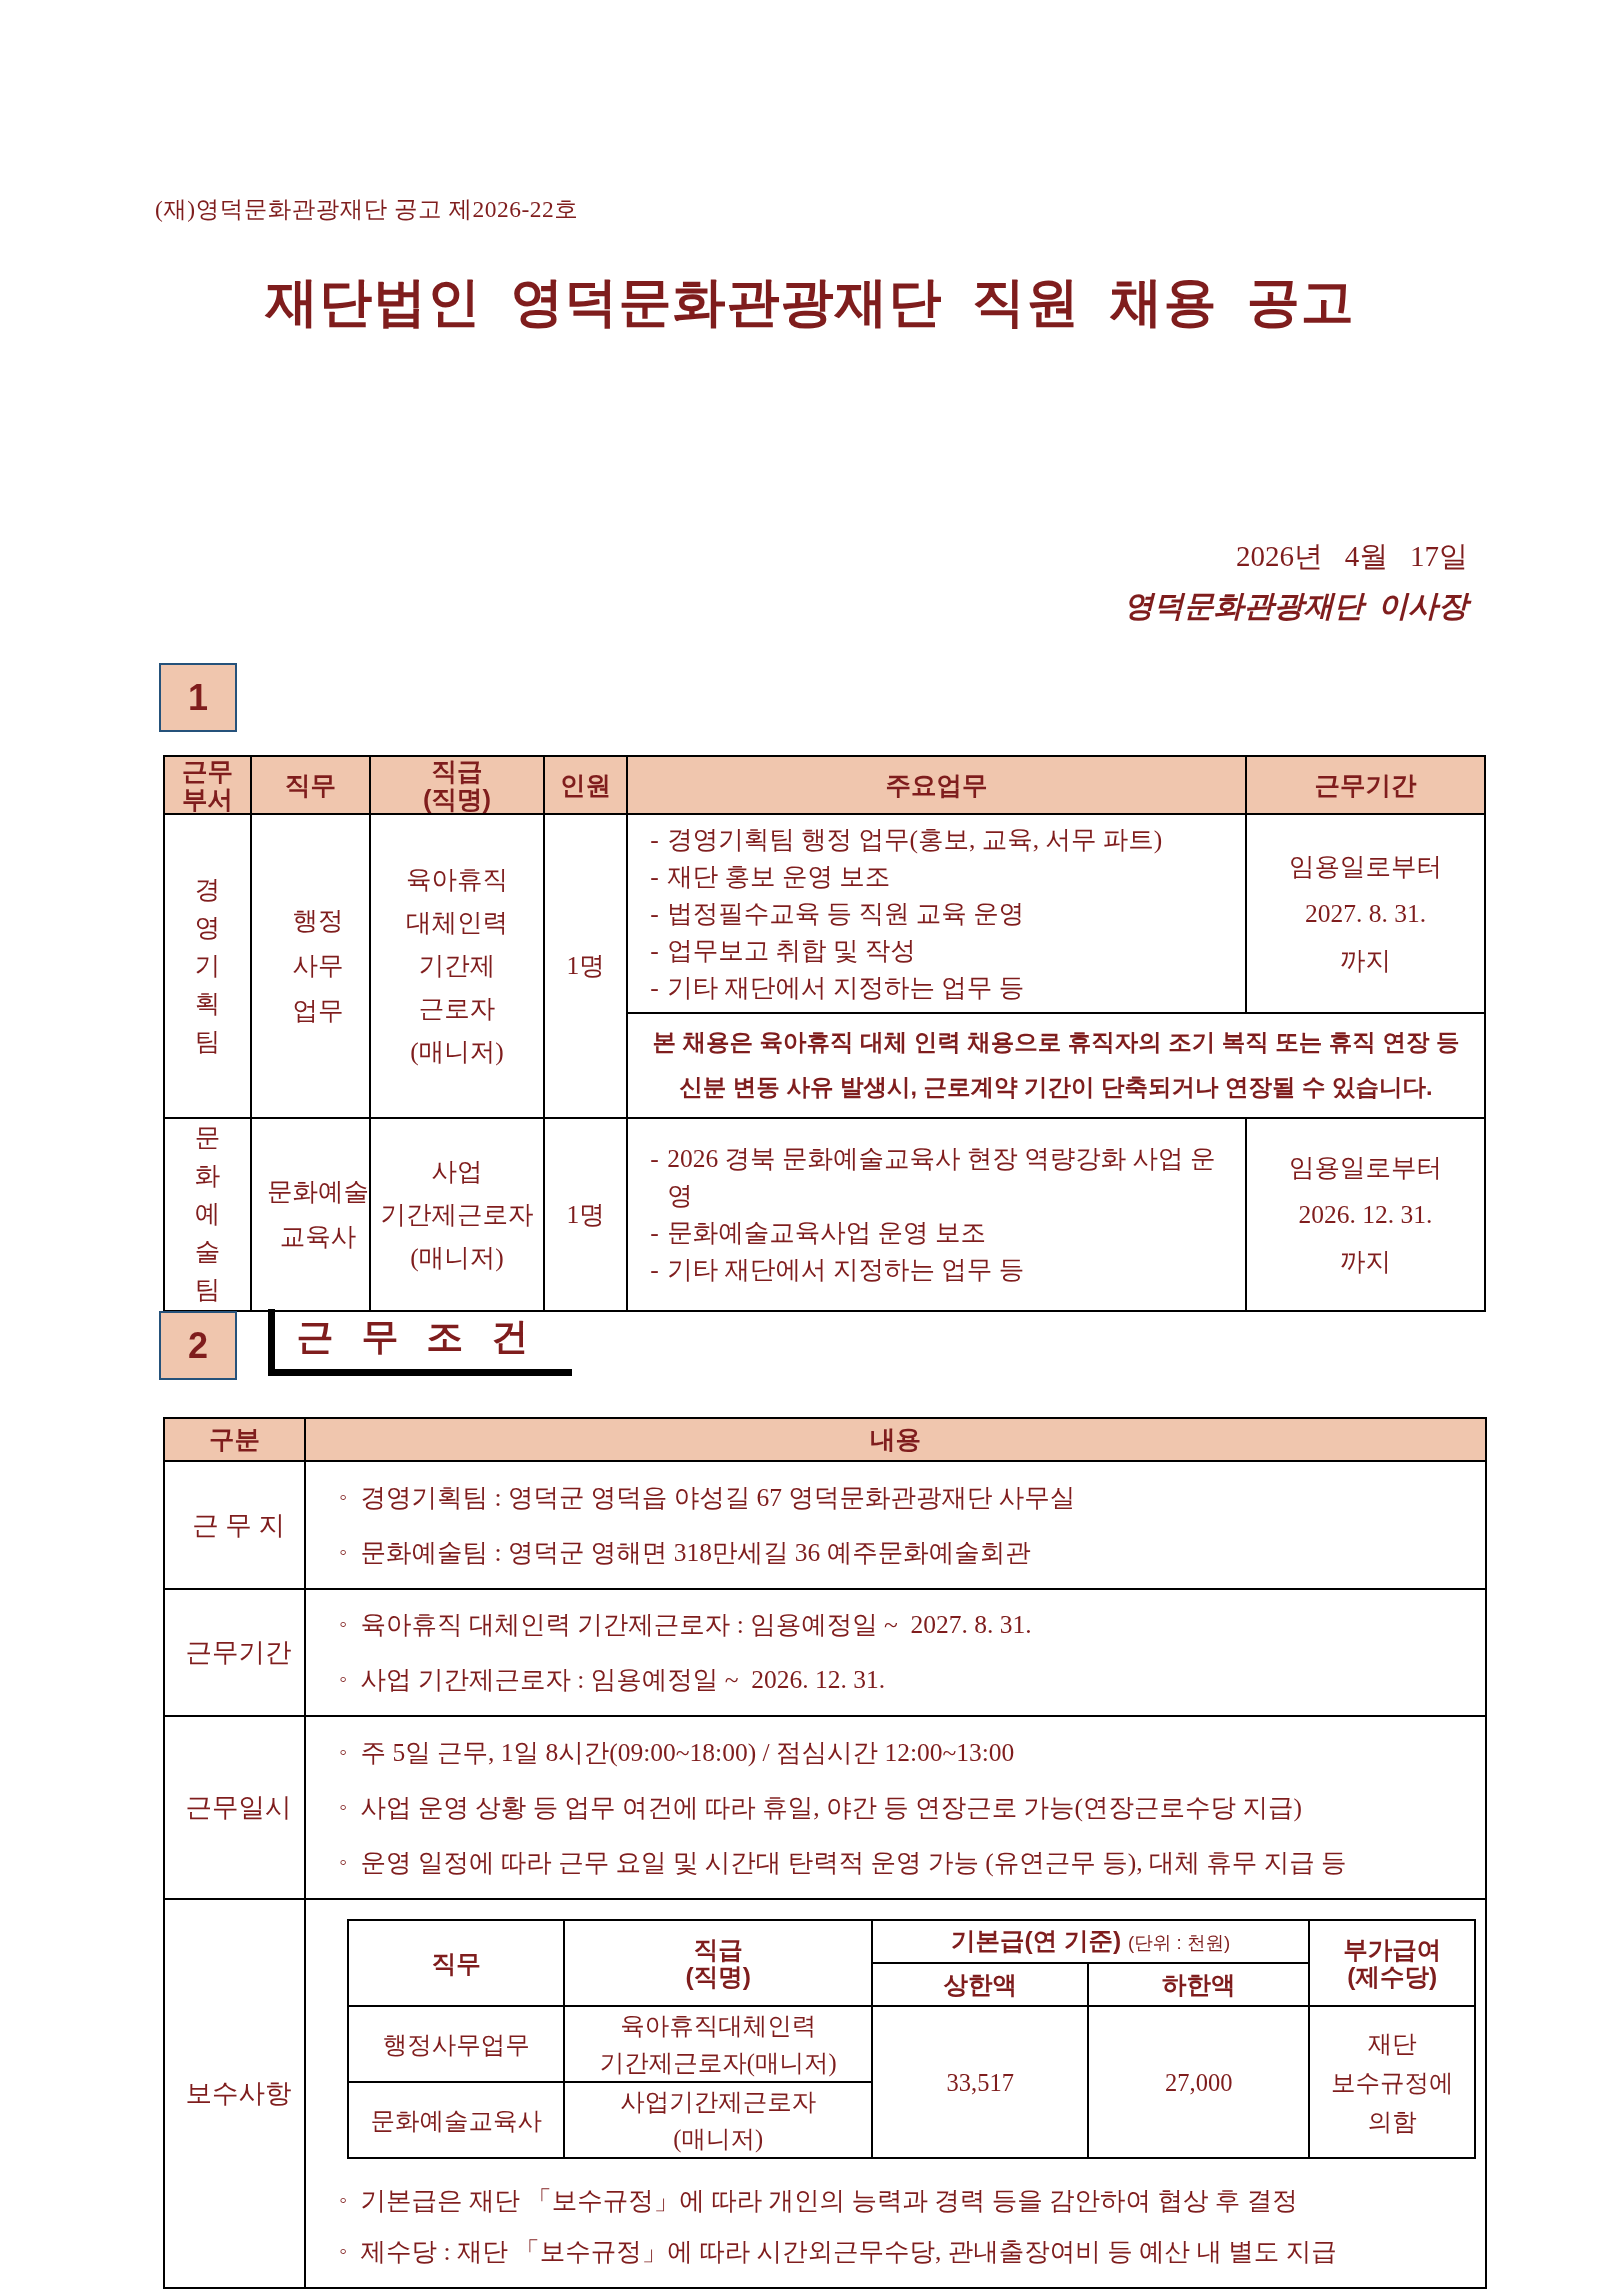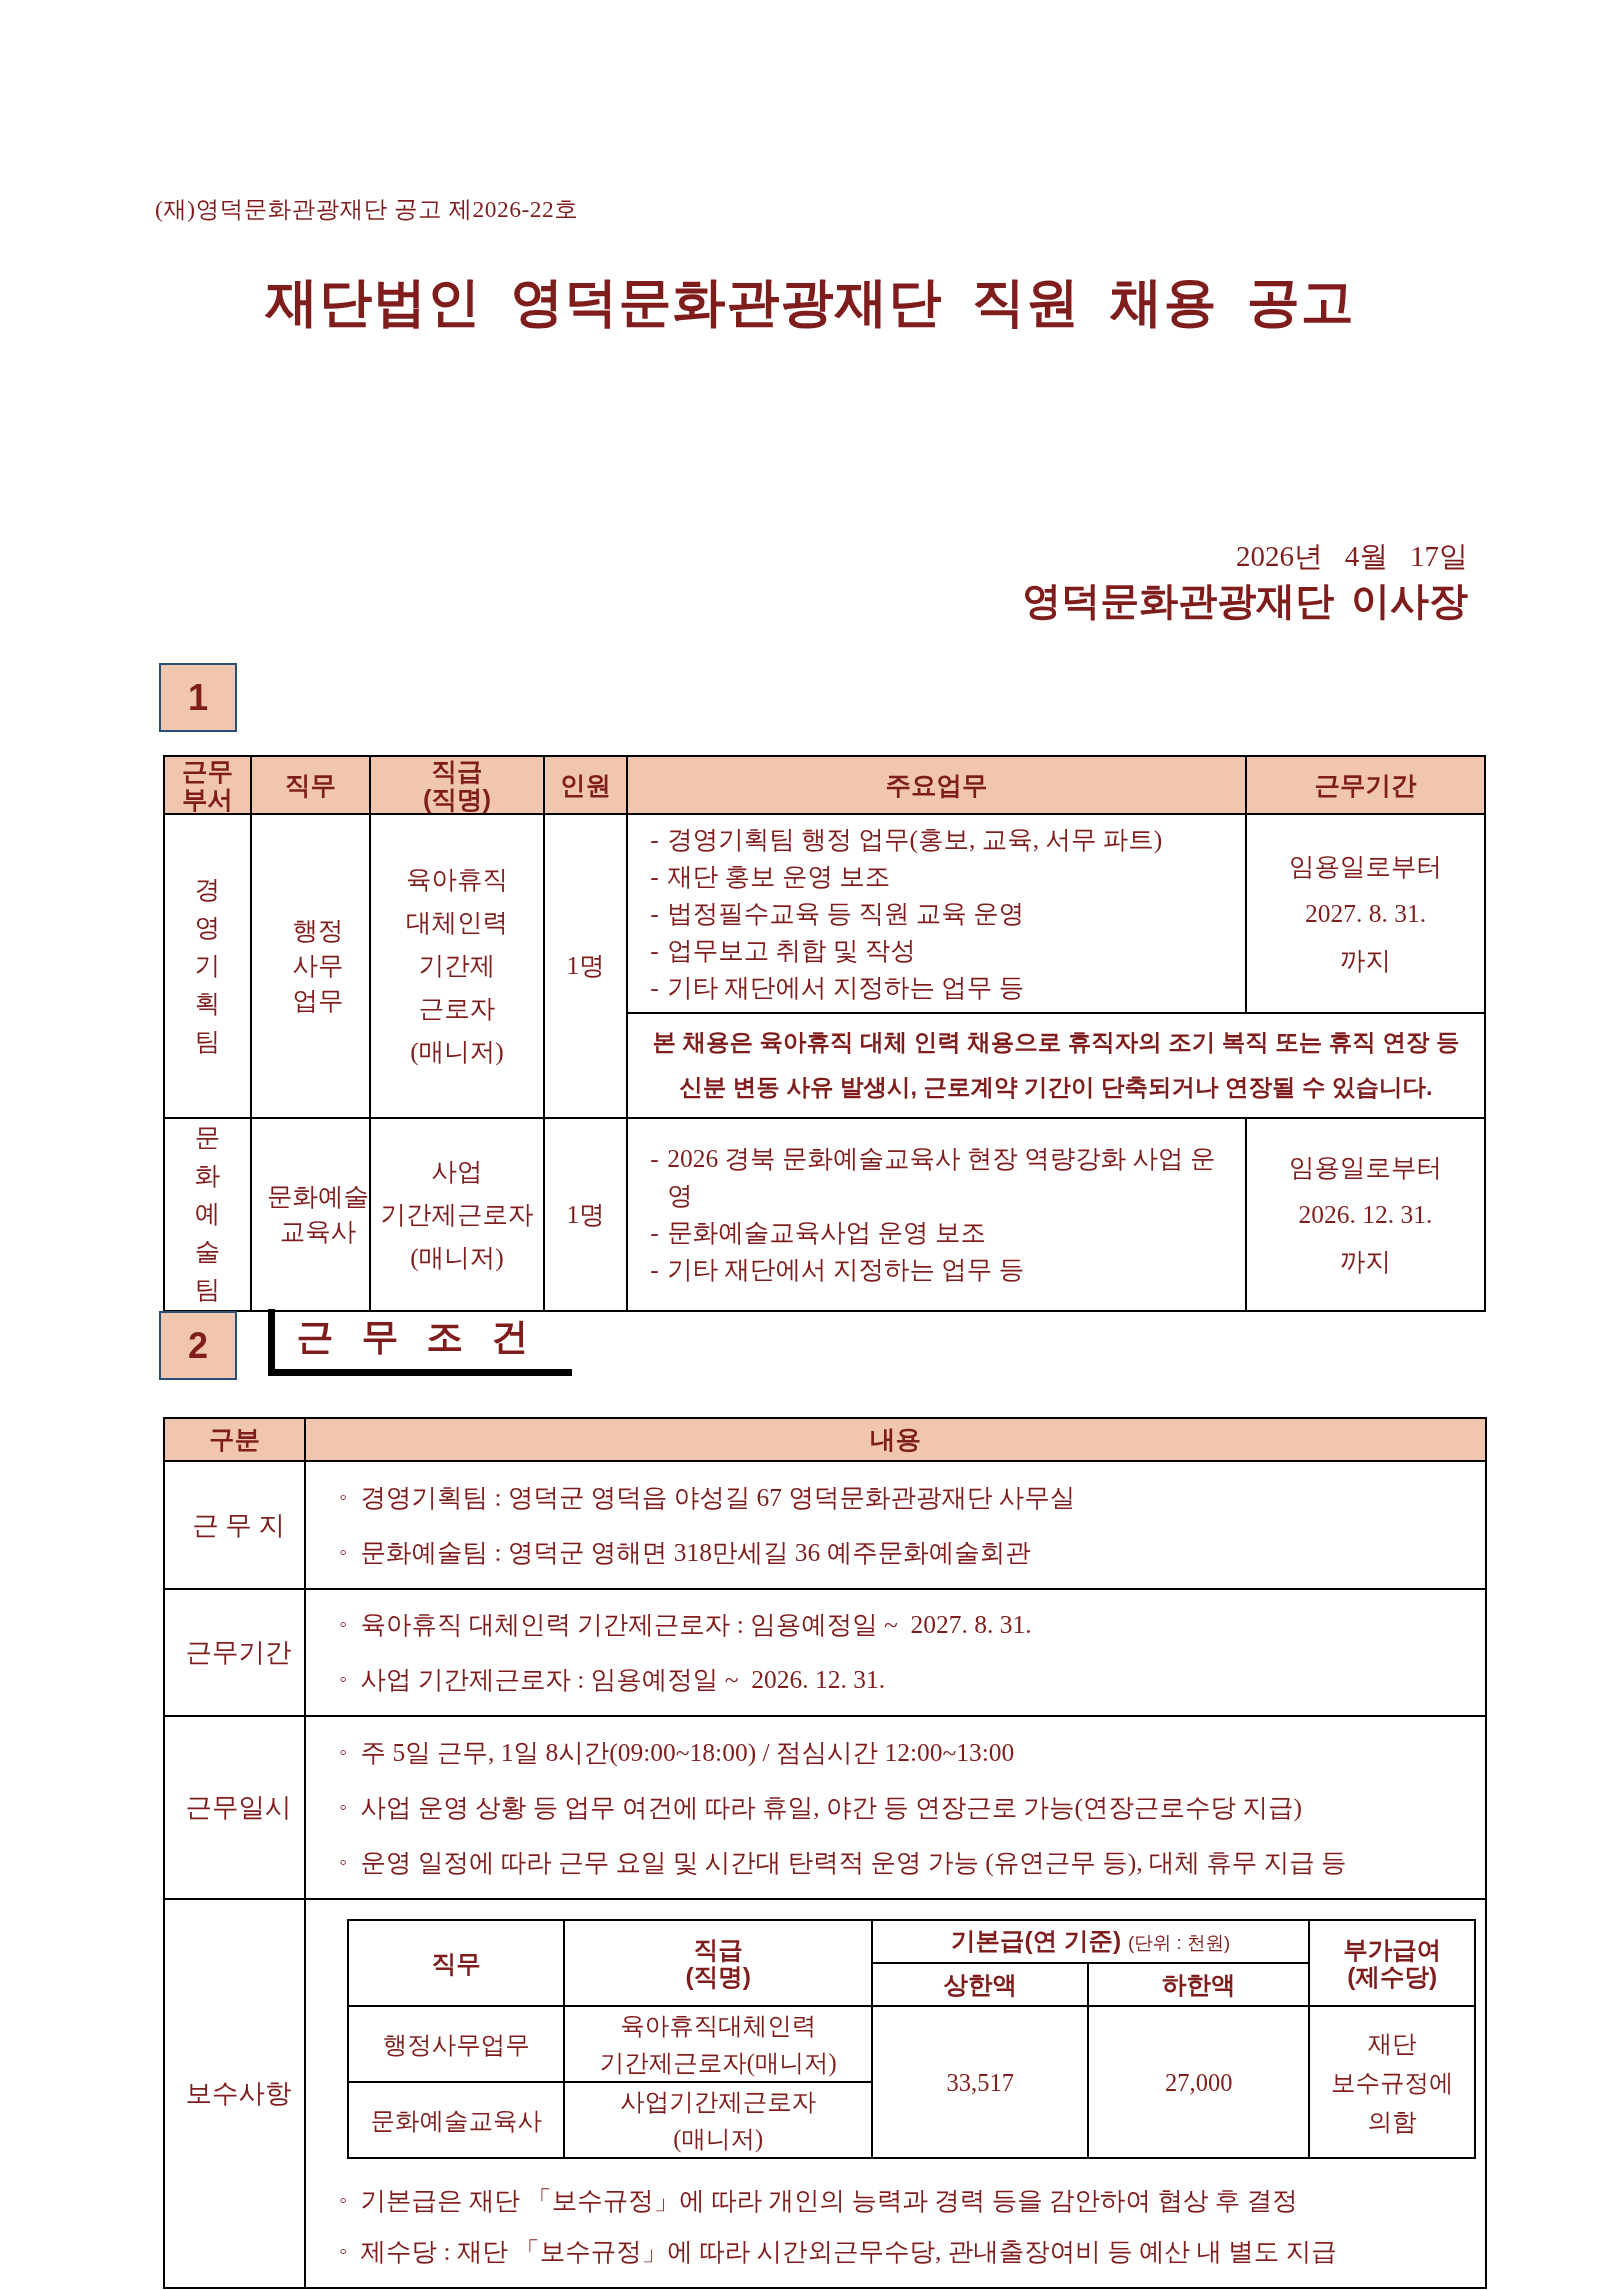--- a/index.html
+++ b/index.html
@@ -36,23 +36,23 @@
   }
   .intro .line{display:block;}
   .intro .line.just{text-align:justify;text-align-last:justify;}
   .intro .line.first{text-indent:13.7px;}
   
   .date-line{
     position:absolute;top:537px;right:152px;
     font-size:29px;white-space:pre;
   }
   .signer-line{
-    position:absolute;top:574px;right:152px;
-    font-family:"Liberation Sans","DejaVu Sans",sans-serif;
-    font-weight:bold;font-size:39px;word-spacing:5.9px;
+    position:absolute;top:586px;right:152px;
+    font-family:"Liberation Sans","DejaVu Sans",sans-serif;
+    font-weight:bold;font-size:30px;word-spacing:5.9px;font-style:italic;
   }
 
   
   .section{
     position:absolute;left:159px;
     display:flex;align-items:flex-start;gap:31px;
   }
   .sec-num{
     width:78px;height:69px;margin-top:2px;
     background:var(--peach);border:2.9px solid var(--navy);
@@ -77,21 +77,21 @@
 
   
   .t1{position:absolute;top:755px;left:163px;width:1322px;}
   .t1 th{
     background:var(--peach);font-size:25.5px;line-height:28px;
     text-align:center;vertical-align:middle;
   }
   .t1 tr.head{height:56px;}
   .t1 td{font-size:25.5px;text-align:center;vertical-align:middle;}
   .t1 .dept{line-height:38px;}
-  .t1 .duty{line-height:35px;padding-left:15px;}
+  .t1 .duty{line-height:45px;padding-left:15px;}
   .t1 .grade{line-height:43px;}
   .t1 .count{line-height:29px;}
   .t1 .tasks{text-align:left;padding:5.9px 7.8px 5.9px 13.7px;}
   .t1 .task{display:flex;line-height:37px;white-space:pre-wrap;}
   .t1 .task .dash{width:25.5px;flex:0 0 25.5px;text-align:center;}
   .t1 .period{line-height:47px;}
   .t1 .note{
     font-family:"Liberation Sans","DejaVu Sans",sans-serif;
     font-weight:bold;font-size:23.5px;line-height:45px;
     text-align:center;vertical-align:middle;padding:3.9px 5.9px;

